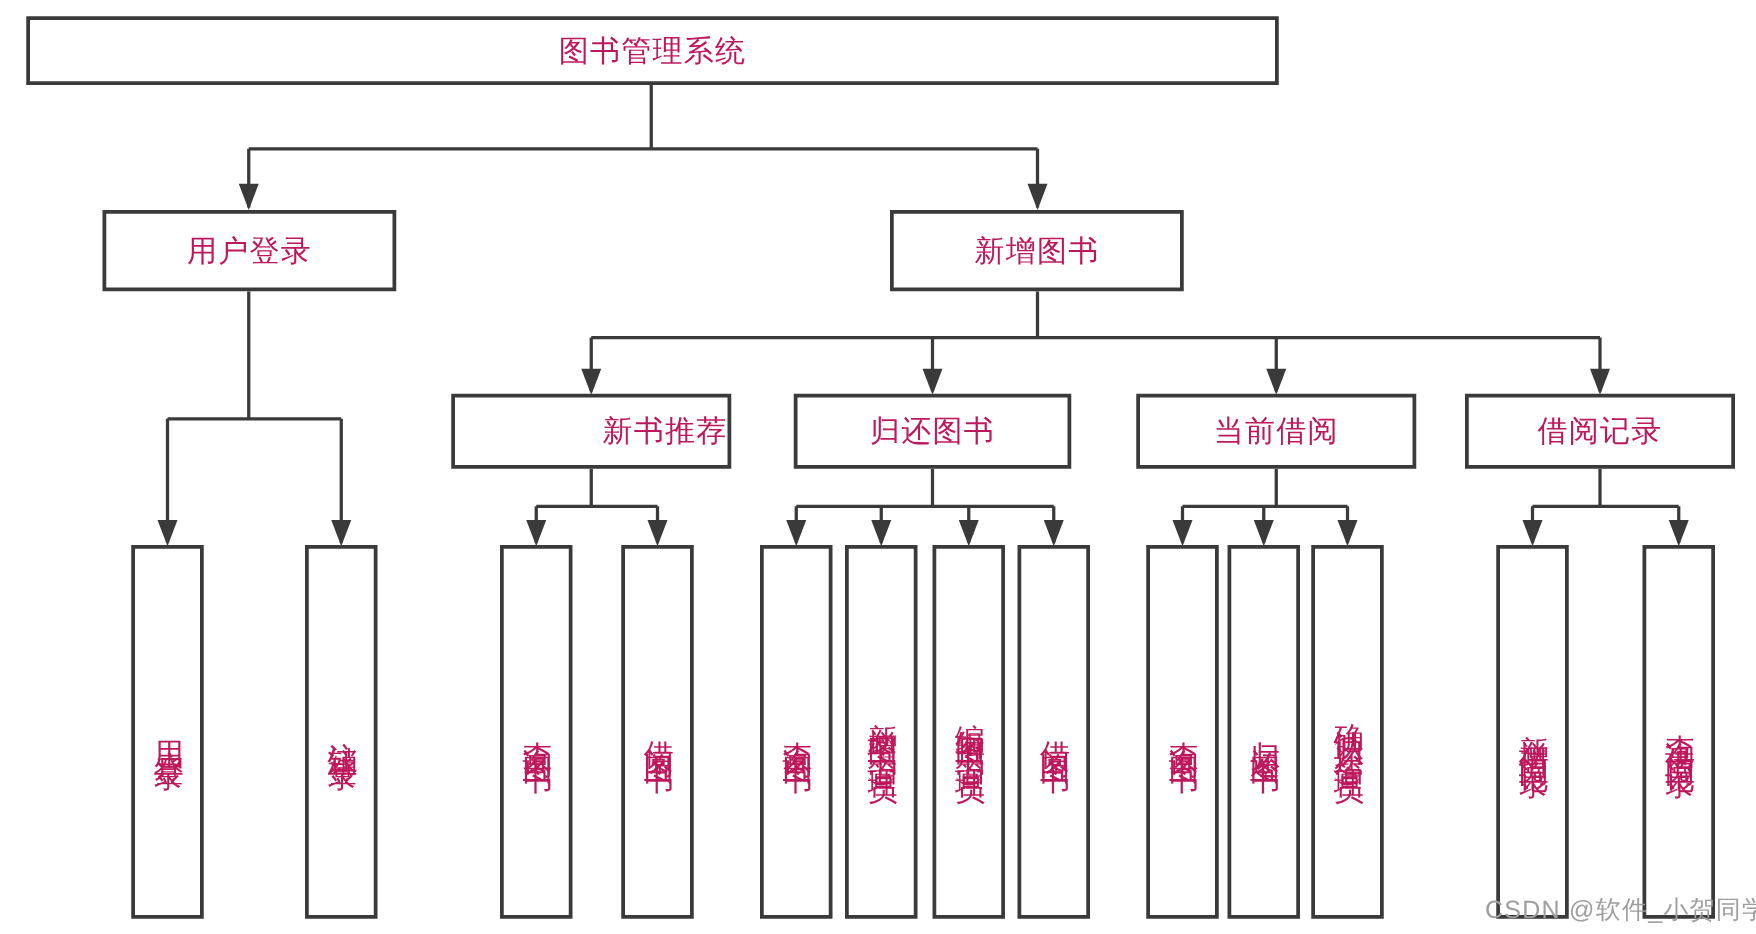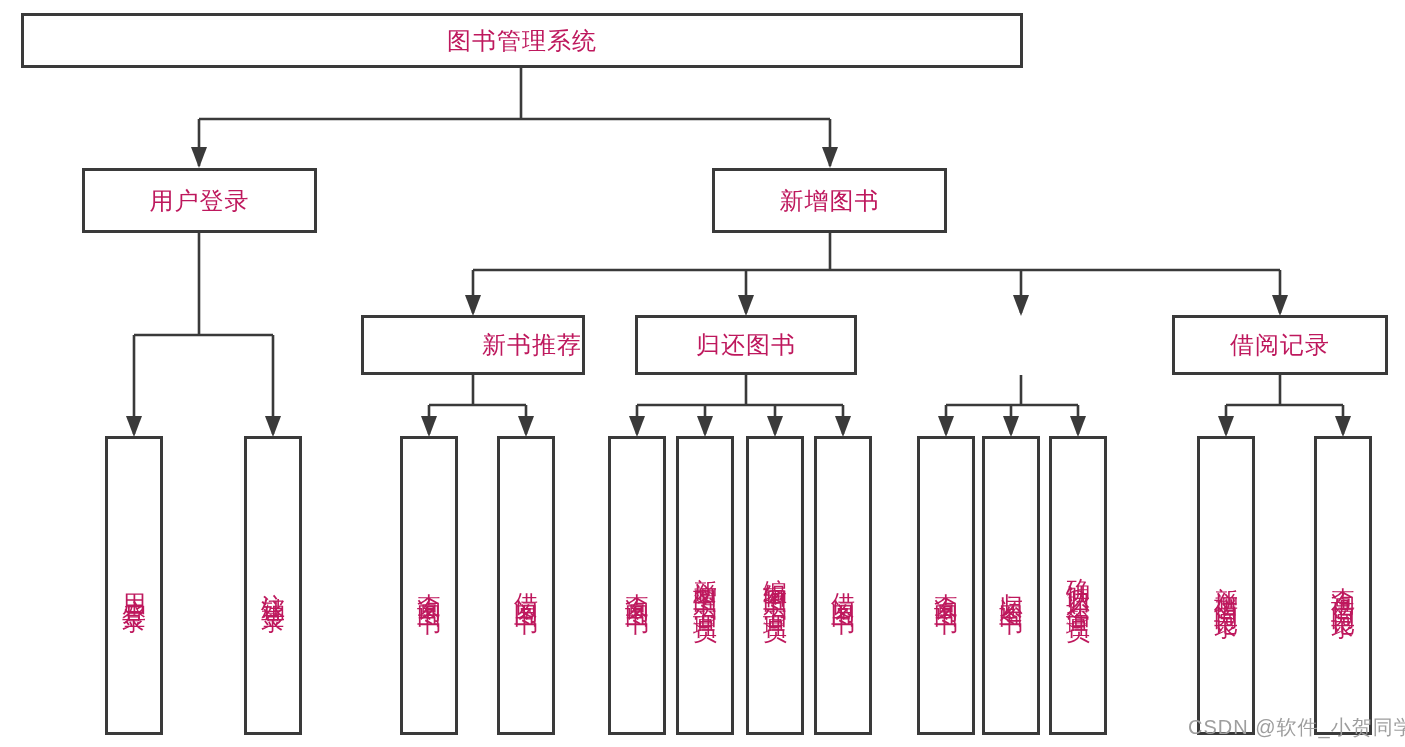--- a/index.html
+++ b/index.html
@@ -115,20 +115,23 @@
   <div class="node" id="n-mgmt">
     <span>新增图书</span>
   </div>
 
   <div class="node lv3" id="n-recommend">
     <span>新书推荐</span>
   </div>
   <div class="node lv3" id="n-borrow">
     <span>归还图书</span>
   </div>
+  <div class="node lv3" id="n-current">
+    <span>当前借阅</span>
+  </div>
   <div class="node lv3" id="n-records">
     <span>借阅记录</span>
   </div>
 
   <div class="node v lv4" id="n-login-do">
     <span>用户登录</span>
   </div>
   <div class="node v lv4" id="n-logout">
     <span>注销登录</span>
   </div>

